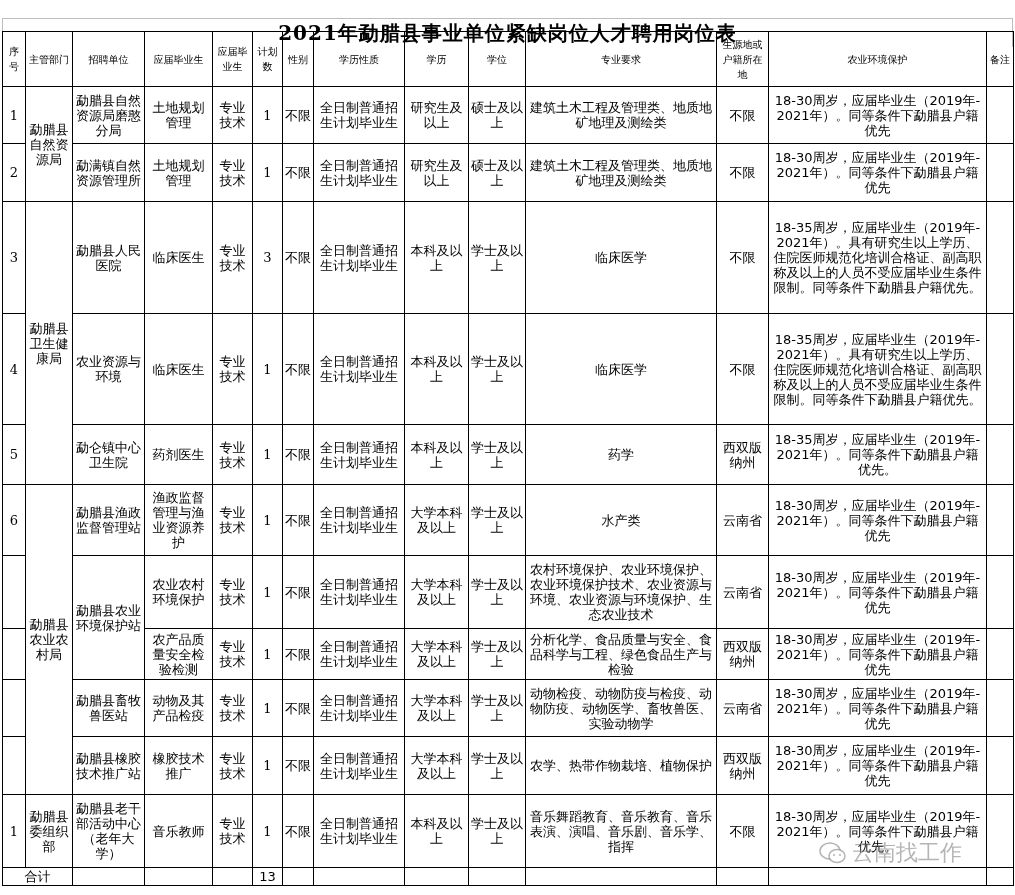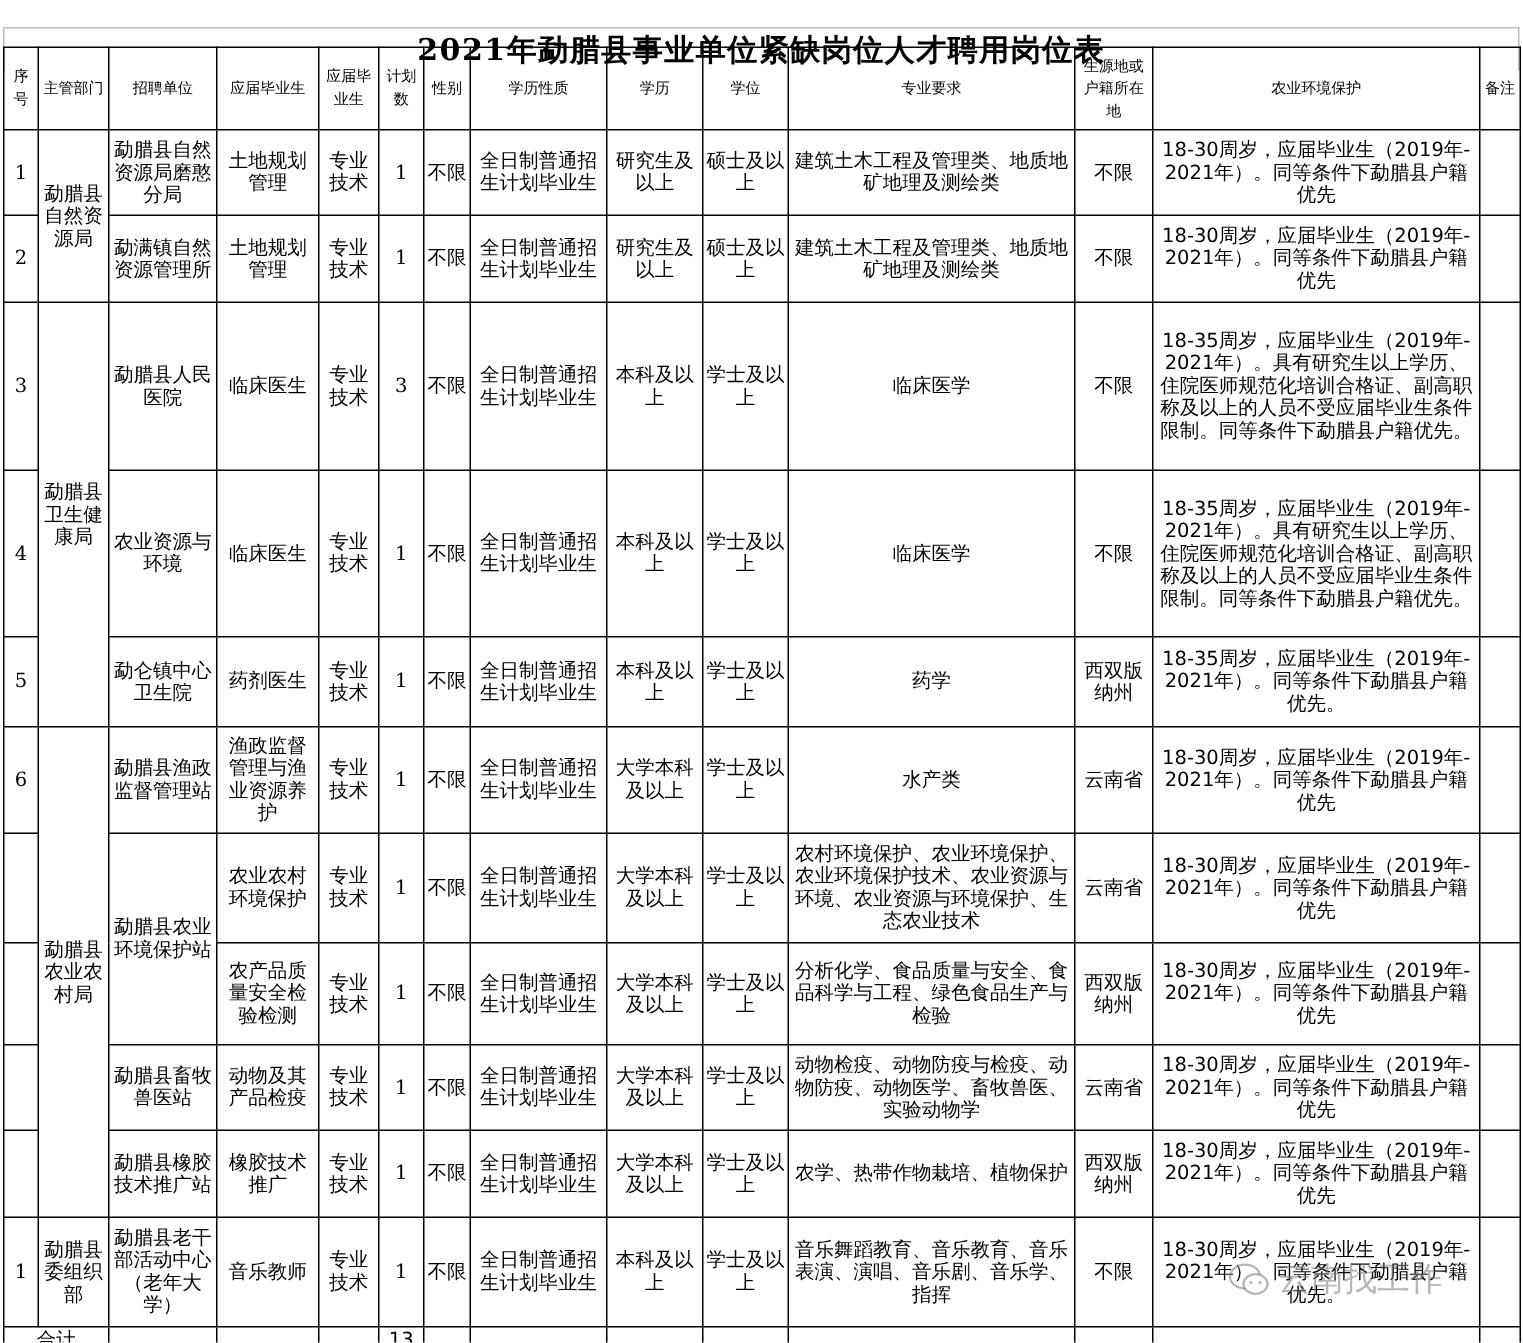--- a/index.html
+++ b/index.html
@@ -183,21 +183,21 @@
         <td>不限</td>
         <td>全日制普通招生计划毕业生</td>
         <td>大学本科及以上</td>
         <td>学士及以上</td>
         <td class="left">农村环境保护、农业环境保护、农业环境保护技术、农业资源与环境、农业资源与环境保护、生态农业技术</td>
         <td>云南省</td>
         <td class="cond">18-30周岁，应届毕业生（2019年-2021年）。同等条件下勐腊县户籍优先</td>
         <td></td>
       </tr>
 
-      <tr style="height:68px">
+      <tr style="height:51px">
         <td class="num"></td>
         <td>农产品质量安全检验检测</td>
         <td>专业技术</td>
         <td class="num">1</td>
         <td>不限</td>
         <td>全日制普通招生计划毕业生</td>
         <td>大学本科及以上</td>
         <td>学士及以上</td>
         <td class="left">分析化学、食品质量与安全、食品科学与工程、绿色食品生产与检验</td>
         <td>西双版纳州</td>

